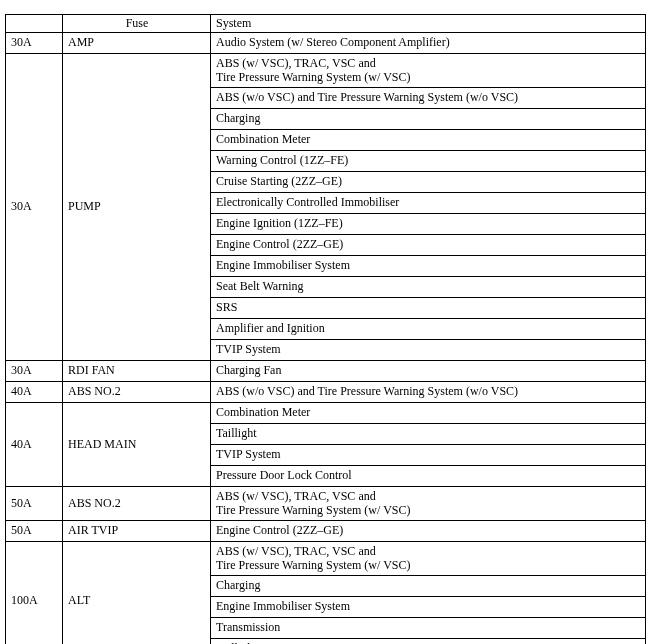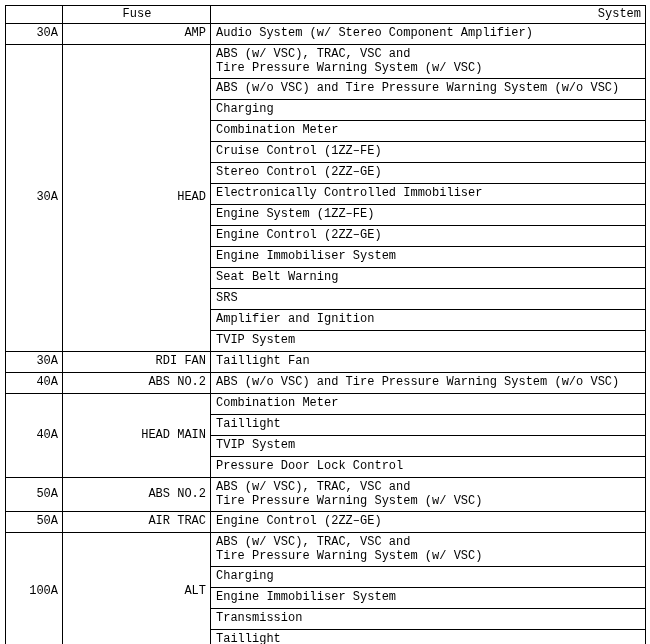--- a/index.html
+++ b/index.html
@@ -4,23 +4,23 @@
 <style>
   html, body {
     margin: 0;
     padding: 0;
     background: #ffffff;
   }
   .page {
     width: 650px;
     height: 644px;
     box-sizing: border-box;
-    padding: 5px 4px 4px 5px;
+    padding: 14px 4px 4px 5px;
     background: #ffffff;
-    font-family: Liberation Mono, monospace;
+    font-family: Liberation Serif, serif;
     color: #000000;
   }
   table.fuse-table {
     border-collapse: collapse;
     table-layout: fixed;
     width: 640px;
   }
   col.col-amp    { width: 57px; }
   col.col-fuse   { width: 148px; }
   col.col-system { width: 435px; }
@@ -35,23 +35,23 @@
     white-space: pre-line;
     overflow: hidden;
   }
   .fuse-table thead th {
     font-weight: normal;
     height: 12px;
     padding-top: 1px;
     padding-bottom: 1px;
   }
   th.hdr-fuse { text-align: center; }
-  th.hdr-system { text-align: right; }
+  th.hdr-system { text-align: left; }
   td.amp-cell, td.fuse-cell {
-    text-align: right;
+    text-align: left;
   }
   td.system-cell {
     height: 16px;
     margin-left: 20px;
   }
 </style>
 </head>
 <body>
 
 <div class="page">
@@ -69,44 +69,44 @@
       </tr>
     </thead>
     <tbody>
         <tr>
           <td class="amp-cell" rowspan="1">30A</td>
           <td class="fuse-cell" rowspan="1">AMP</td>
           <td class="system-cell">Audio System (w/ Stereo Component Amplifier)</td>
         </tr>
         <tr>
           <td class="amp-cell" rowspan="14">30A</td>
-          <td class="fuse-cell" rowspan="14">HEAD</td>
+          <td class="fuse-cell" rowspan="14">PUMP</td>
           <td class="system-cell">ABS (w/ VSC), TRAC, VSC and
 Tire Pressure Warning System (w/ VSC)</td>
         </tr>
         <tr>
           <td class="system-cell">ABS (w/o VSC) and Tire Pressure Warning System (w/o VSC)</td>
         </tr>
         <tr>
           <td class="system-cell">Charging</td>
         </tr>
         <tr>
           <td class="system-cell">Combination Meter</td>
         </tr>
         <tr>
-          <td class="system-cell">Cruise Control (1ZZ–FE)</td>
+          <td class="system-cell">Warning Control (1ZZ–FE)</td>
         </tr>
         <tr>
-          <td class="system-cell">Stereo Control (2ZZ–GE)</td>
+          <td class="system-cell">Cruise Starting (2ZZ–GE)</td>
         </tr>
         <tr>
           <td class="system-cell">Electronically Controlled Immobiliser</td>
         </tr>
         <tr>
-          <td class="system-cell">Engine System (1ZZ–FE)</td>
+          <td class="system-cell">Engine Ignition (1ZZ–FE)</td>
         </tr>
         <tr>
           <td class="system-cell">Engine Control (2ZZ–GE)</td>
         </tr>
         <tr>
           <td class="system-cell">Engine Immobiliser System</td>
         </tr>
         <tr>
           <td class="system-cell">Seat Belt Warning</td>
         </tr>
@@ -115,21 +115,21 @@
         </tr>
         <tr>
           <td class="system-cell">Amplifier and Ignition</td>
         </tr>
         <tr>
           <td class="system-cell">TVIP System</td>
         </tr>
         <tr>
           <td class="amp-cell" rowspan="1">30A</td>
           <td class="fuse-cell" rowspan="1">RDI FAN</td>
-          <td class="system-cell">Taillight Fan</td>
+          <td class="system-cell">Charging Fan</td>
         </tr>
         <tr>
           <td class="amp-cell" rowspan="1">40A</td>
           <td class="fuse-cell" rowspan="1">ABS NO.2</td>
           <td class="system-cell">ABS (w/o VSC) and Tire Pressure Warning System (w/o VSC)</td>
         </tr>
         <tr>
           <td class="amp-cell" rowspan="4">40A</td>
           <td class="fuse-cell" rowspan="4">HEAD MAIN</td>
           <td class="system-cell">Combination Meter</td>
@@ -144,21 +144,21 @@
           <td class="system-cell">Pressure Door Lock Control</td>
         </tr>
         <tr>
           <td class="amp-cell" rowspan="1">50A</td>
           <td class="fuse-cell" rowspan="1">ABS NO.2</td>
           <td class="system-cell">ABS (w/ VSC), TRAC, VSC and
 Tire Pressure Warning System (w/ VSC)</td>
         </tr>
         <tr>
           <td class="amp-cell" rowspan="1">50A</td>
-          <td class="fuse-cell" rowspan="1">AIR TRAC</td>
+          <td class="fuse-cell" rowspan="1">AIR TVIP</td>
           <td class="system-cell">Engine Control (2ZZ–GE)</td>
         </tr>
         <tr>
           <td class="amp-cell" rowspan="5">100A</td>
           <td class="fuse-cell" rowspan="5">ALT</td>
           <td class="system-cell">ABS (w/ VSC), TRAC, VSC and
 Tire Pressure Warning System (w/ VSC)</td>
         </tr>
         <tr>
           <td class="system-cell">Charging</td>

